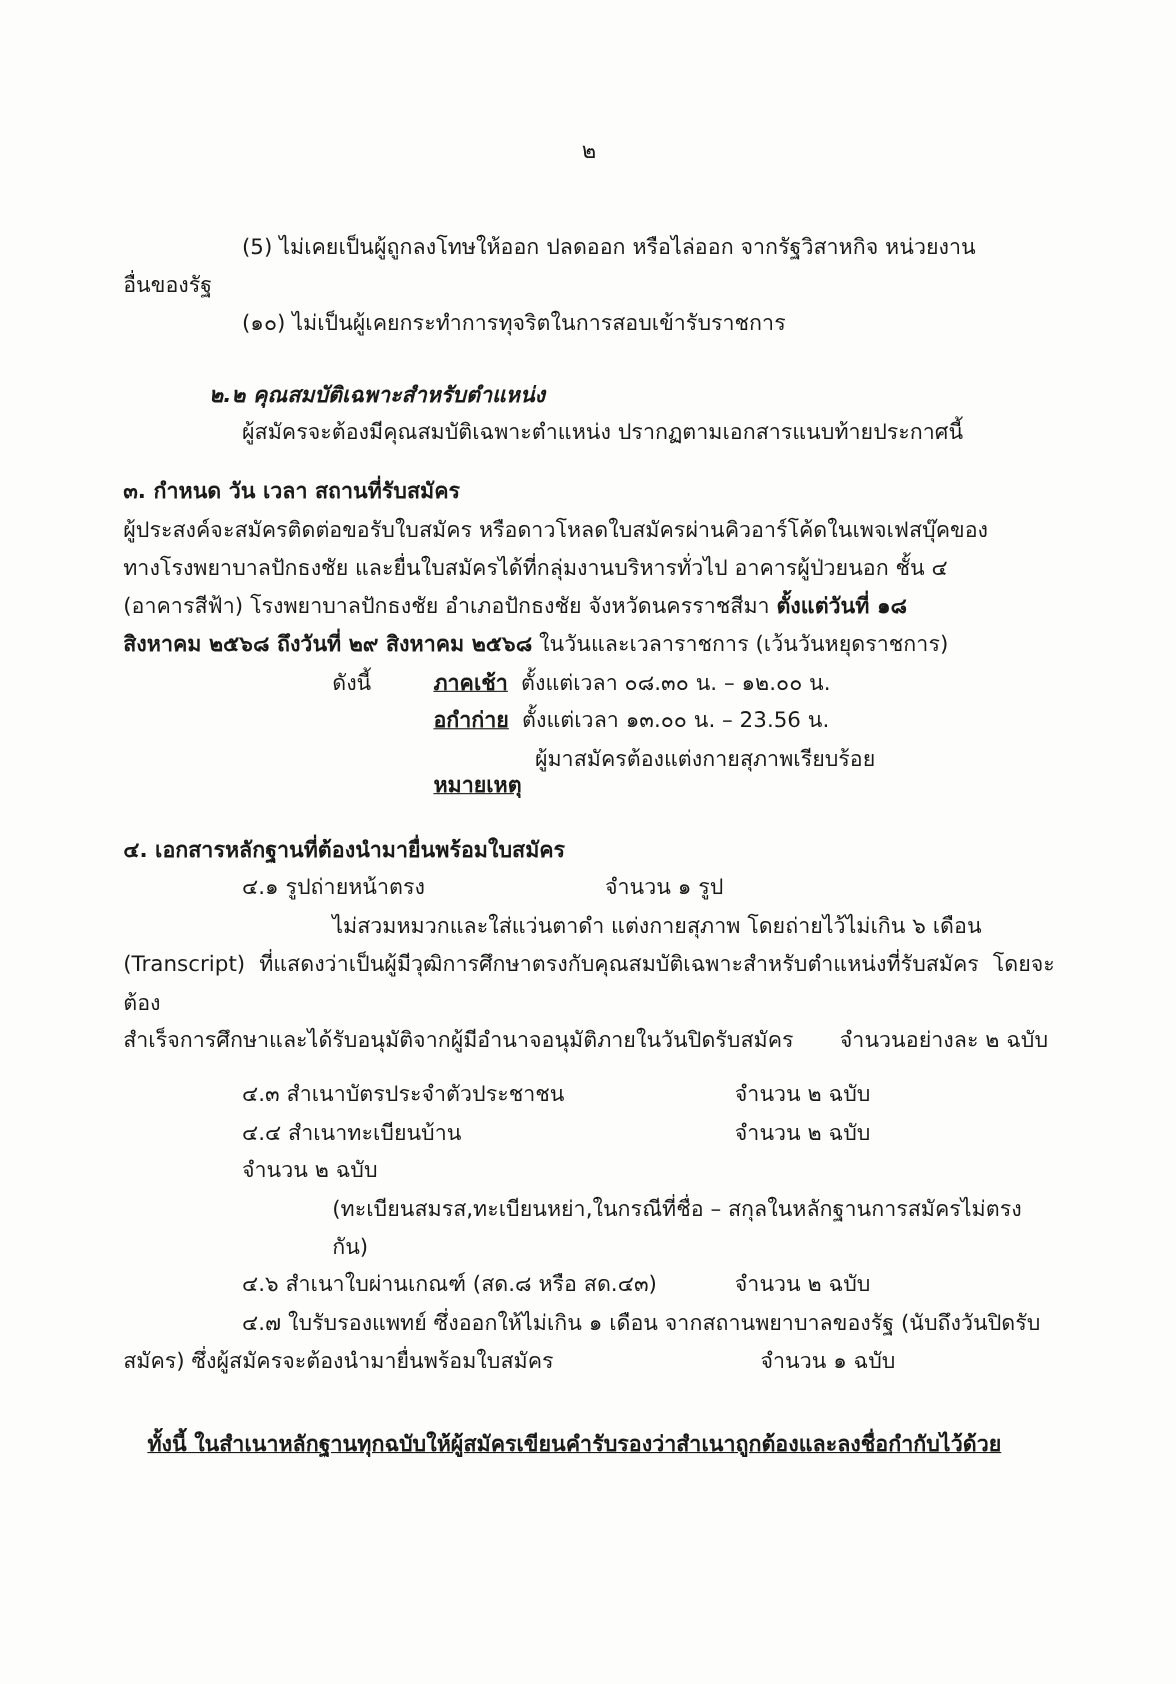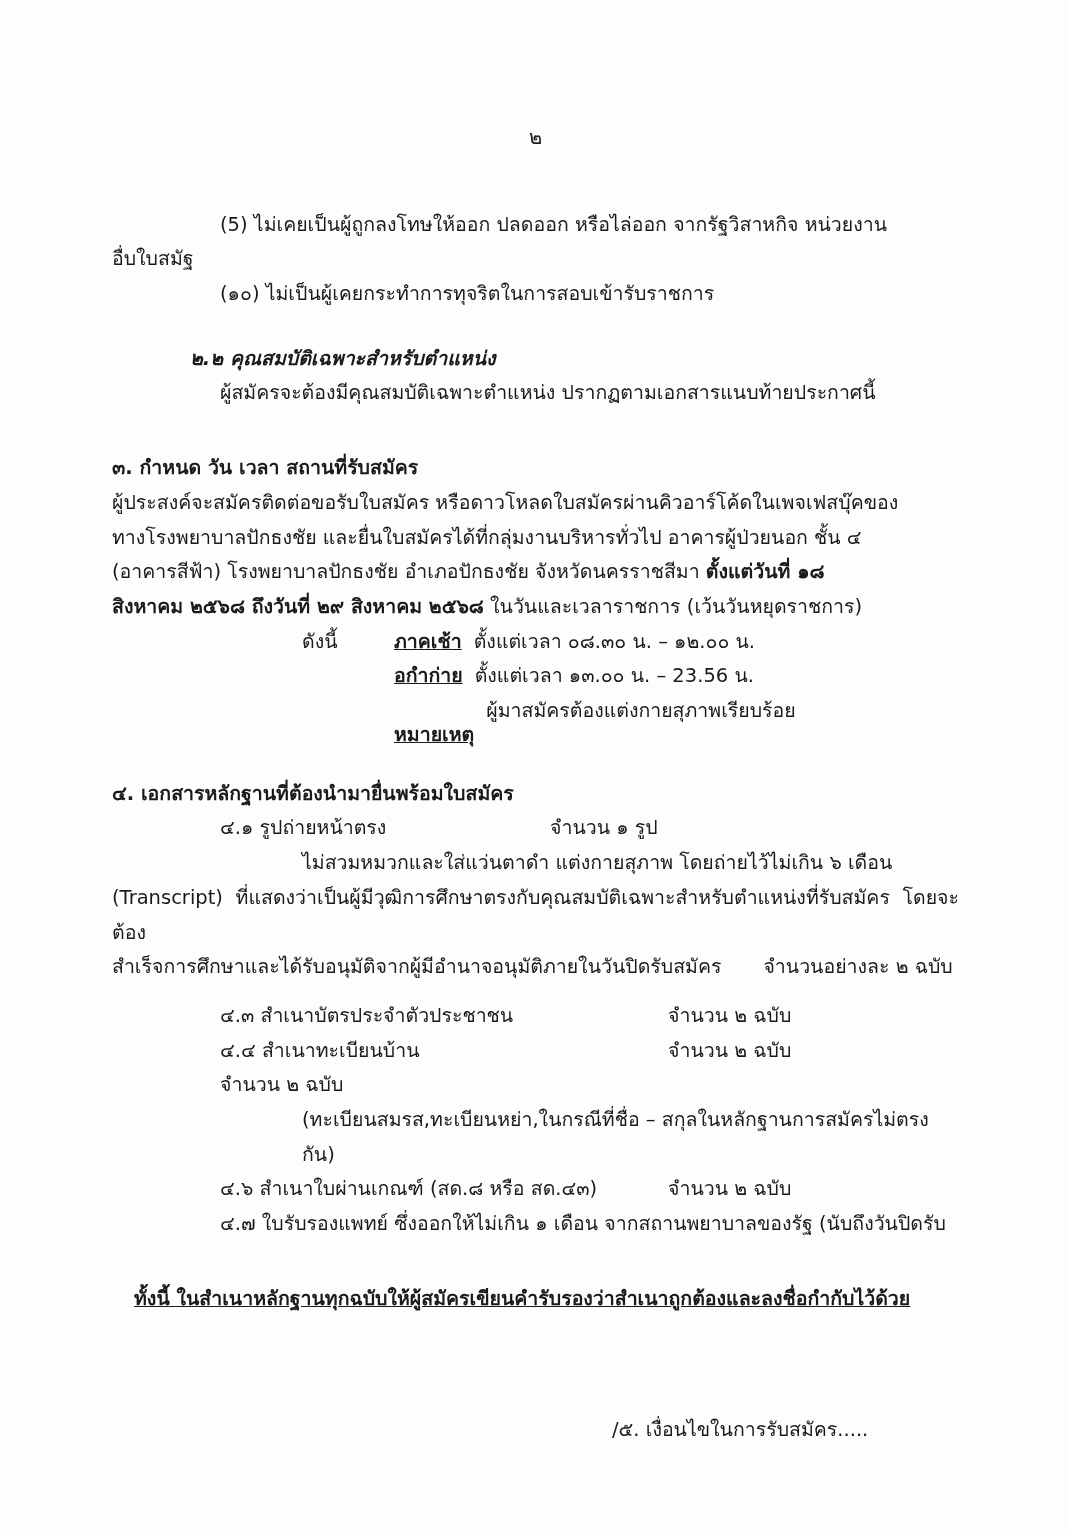--- a/index.html
+++ b/index.html
@@ -39,21 +39,21 @@
   p {
     margin: 0;
   }
   .indent-1 { text-indent: 108px; }
   .indent-2 { padding-left: 108px; text-indent: 0; }
   .hang { padding-left: 0; }
   .b { font-weight: bold; }
   .bu { font-weight: bold; text-decoration: underline; }
   .sec-head {
     font-weight: bold;
-    margin-top: 40px;
+    margin-top: 19px;
   }
   .sec-head-22 {
     font-weight: bold;
     padding-left: 78px;
     margin-top: 30px;
     font-style: italic;
   }
   .gap-sm { margin-top: 14px; }
   .gap-md { margin-top: 24px; }
   .row {
@@ -92,21 +92,21 @@
 </style>
 </head>
 <body>
 
 <div class="page">
   <div class="doc">
 
     <p class="page-number">๒</p>
 
     <p class="indent-1">(5) ไม่เคยเป็นผู้ถูกลงโทษให้ออก ปลดออก หรือไล่ออก จากรัฐวิสาหกิจ หน่วยงาน</p>
-    <p class="hang">อื่บใบสมัฐ</p>
+    <p class="hang">อื่นของรัฐ</p>
     <p class="indent-1">(๑๐) ไม่เป็นผู้เคยกระทำการทุจริตในการสอบเข้ารับราชการ</p>
 
     <p class="sec-head-22">๒.๒ คุณสมบัติเฉพาะสำหรับตำแหน่ง</p>
     <p class="indent-2">ผู้สมัครจะต้องมีคุณสมบัติเฉพาะตำแหน่ง ปรากฏตามเอกสารแนบท้ายประกาศนี้</p>
 
     <p class="sec-head">๓. กำหนด วัน เวลา สถานที่รับสมัคร</p>
     <p>ผู้ประสงค์จะสมัครติดต่อขอรับใบสมัคร  หรือดาวโหลดใบสมัครผ่านคิวอาร์โค้ดในเพจเฟสบุ๊คของ</p>
     <p>ทางโรงพยาบาลปักธงชัย   และยื่นใบสมัครได้ที่กลุ่มงานบริหารทั่วไป อาคารผู้ป่วยนอก ชั้น ๔</p>
     <p><span>(อาคารสีฟ้า)  โรงพยาบาลปักธงชัย  อำเภอปักธงชัย   จังหวัดนครราชสีมา </span><span class="b">ตั้งแต่วันที่ ๑๘</span></p>
     <p><span class="b">สิงหาคม ๒๕๖๘ ถึงวันที่ ๒๙ สิงหาคม ๒๕๖๘</span><span>  ในวันและเวลาราชการ (เว้นวันหยุดราชการ)</span></p>
@@ -149,19 +149,19 @@
     <div class="row-43">
       <span class="qty">จำนวน  ๒  ฉบับ</span>
     </div>
     <p class="p41-sub">(ทะเบียนสมรส,ทะเบียนหย่า,ในกรณีที่ชื่อ – สกุลในหลักฐานการสมัครไม่ตรงกัน)</p>
     <div class="row-43">
       <span class="lbl">๔.๖ สำเนาใบผ่านเกณฑ์ (สด.๘ หรือ สด.๔๓)</span>
       <span class="qty">จำนวน  ๒  ฉบับ</span>
     </div>
 
     <p class="indent-2">๔.๗ ใบรับรองแพทย์ ซึ่งออกให้ไม่เกิน ๑ เดือน จากสถานพยาบาลของรัฐ (นับถึงวันปิดรับ</p>
+    <p><span>สมัคร) ซึ่งผู้สมัครจะต้องนำมายื่นพร้อมใบสมัคร</span><span style="padding-left:188px;">จำนวน  ๑  ฉบับ</span></p>
 
     <p class="footer-note">ทั้งนี้ ในสำเนาหลักฐานทุกฉบับให้ผู้สมัครเขียนคำรับรองว่าสำเนาถูกต้องและลงชื่อกำกับไว้ด้วย</p>
 
-    <p class="tail">/๕. เงื่อนไขในการรับสมัคร.....</p>
 
   </div>
 </div>
 
 </body></html>

